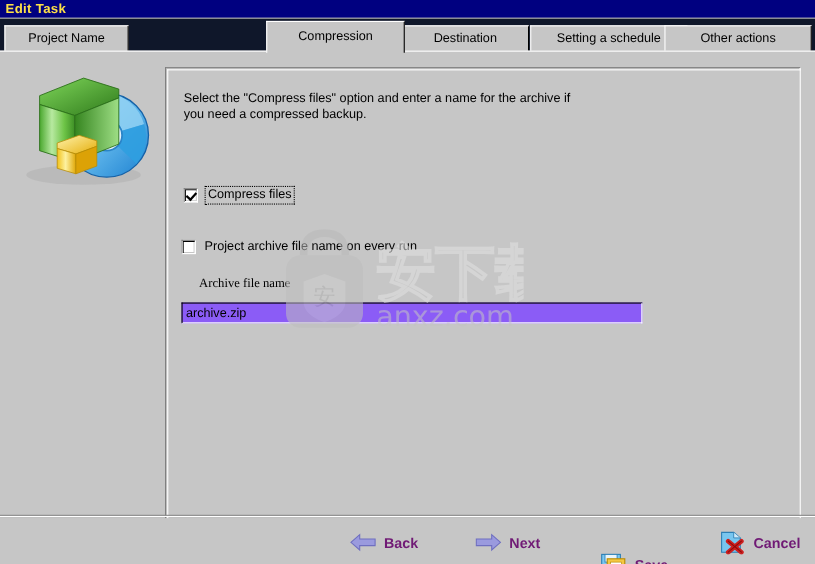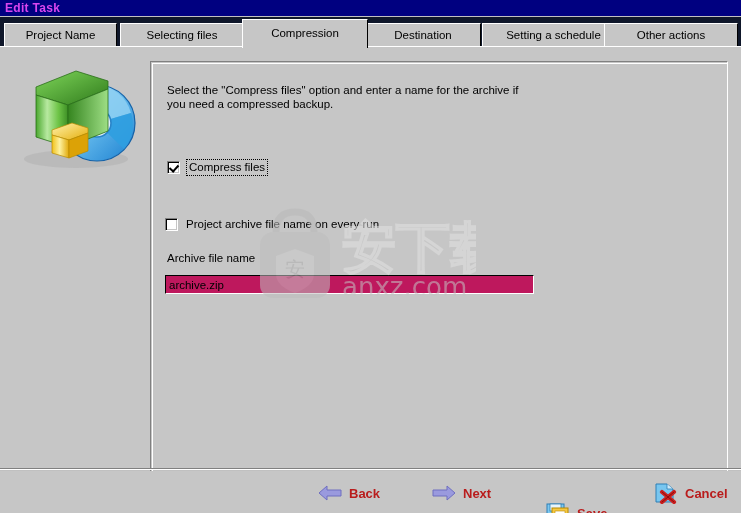--- a/index.html
+++ b/index.html
@@ -20,21 +20,21 @@
     font-size: 11px;
     color: #000000;
   }
 
   
   .titlebar {
     position: absolute;
     left: 0; top: 0;
     width: 741px; height: 16px;
     background: #000080;
-    color: #d946ef;
+    color: #fde047;
     font-size: 12px;
     font-weight: bold;
     line-height: 16px;
     padding-left: 5px;
     box-sizing: border-box;
     letter-spacing: 0.3px;
   }
 
   
   .tabstrip {
@@ -161,29 +161,30 @@
   }
   .chklabel.focused {
     outline: 1px dotted #000000;
     outline-offset: 1px;
     padding: 0 1px;
   }
 
   
   .fieldlabel {
     position: absolute;
-    left: 167px; top: 205px;
+    left: 181px; top: 205px;
     font-size: 11.5px;
     line-height: 13px;
+    font-family: Liberation Serif, serif;
   }
   .textfield {
     position: absolute;
     left: 165px; top: 228px;
-    width: 369px; height: 19px;
-    background: #be185d;
+    width: 419px; height: 19px;
+    background: #8b5cf6;
     border: 1px solid #000000;
     border-right-color: #ffffff;
     border-bottom-color: #ffffff;
     box-sizing: border-box;
     z-index: 4;
   }
   .textfield input {
     width: 100%; height: 100%;
     border: 0;
     outline: 0;
@@ -221,21 +222,21 @@
     background: #c6c6c6;
   }
   .navbtn {
     position: absolute;
     top: 10px;
     height: 24px;
     display: flex;
     align-items: center;
     font-size: 13px;
     font-weight: bold;
-    color: #b91c1c;
+    color: #701a75;
     cursor: pointer;
     white-space: nowrap;
   }
   .navbtn .ico {
     width: 24px; height: 22px;
     margin-right: 7px;
     flex: 0 0 auto;
     display: block;
   }
 </style>
@@ -244,23 +245,20 @@
 
 <div id="app">
 
   <div class="titlebar">
     <span>Edit Task</span>
   </div>
 
   <div class="tabstrip">
     <div class="tab" style="left:4px;width:113px;">
       <span>Project Name</span>
-    </div>
-    <div class="tab" style="left:120px;width:124px;">
-      <span>Selecting files</span>
     </div>
     <div class="tab" style="left:365px;width:116px;">
       <span>Destination</span>
     </div>
     <div class="tab active" style="left:242px;width:126px;">
       <span>Compression</span>
     </div>
     <div class="tab" style="left:482px;width:143px;">
       <span>Setting a schedule</span>
     </div>
@@ -323,21 +321,21 @@
       </svg>
     </div>
 
     <div class="groupbox">
       <div class="groupbox-inner"></div>
     </div>
 
     <div class="para">Select the "Compress files" option and enter a name for the archive if
 you need a compressed backup.</div>
 
-    <div class="chkrow" style="left:167px; top:114px;justify-content:center;">
+    <div class="chkrow" style="left:167px; top:124px;justify-content:center;">
       <span class="chkbox checked"></span>
       <span class="chklabel focused">Compress files</span>
     </div>
 
     <div class="chkrow" style="left:165px; top:171px;">
       <span class="chkbox"></span>
       <span class="chklabel">Project archive file name on every run</span>
     </div>
 
     <div class="fieldlabel">Archive file name</div>

